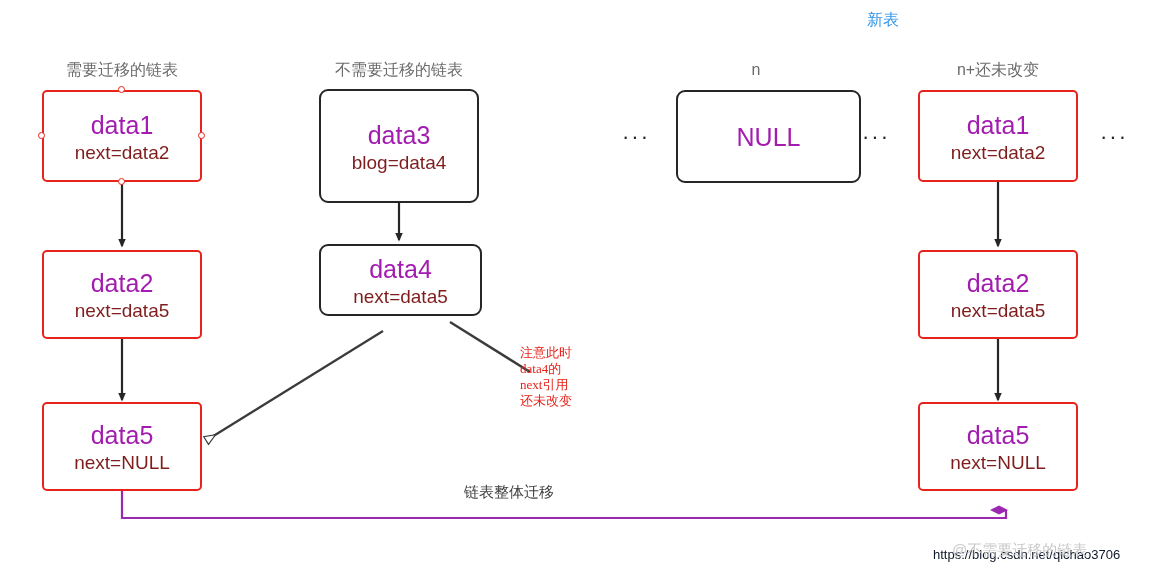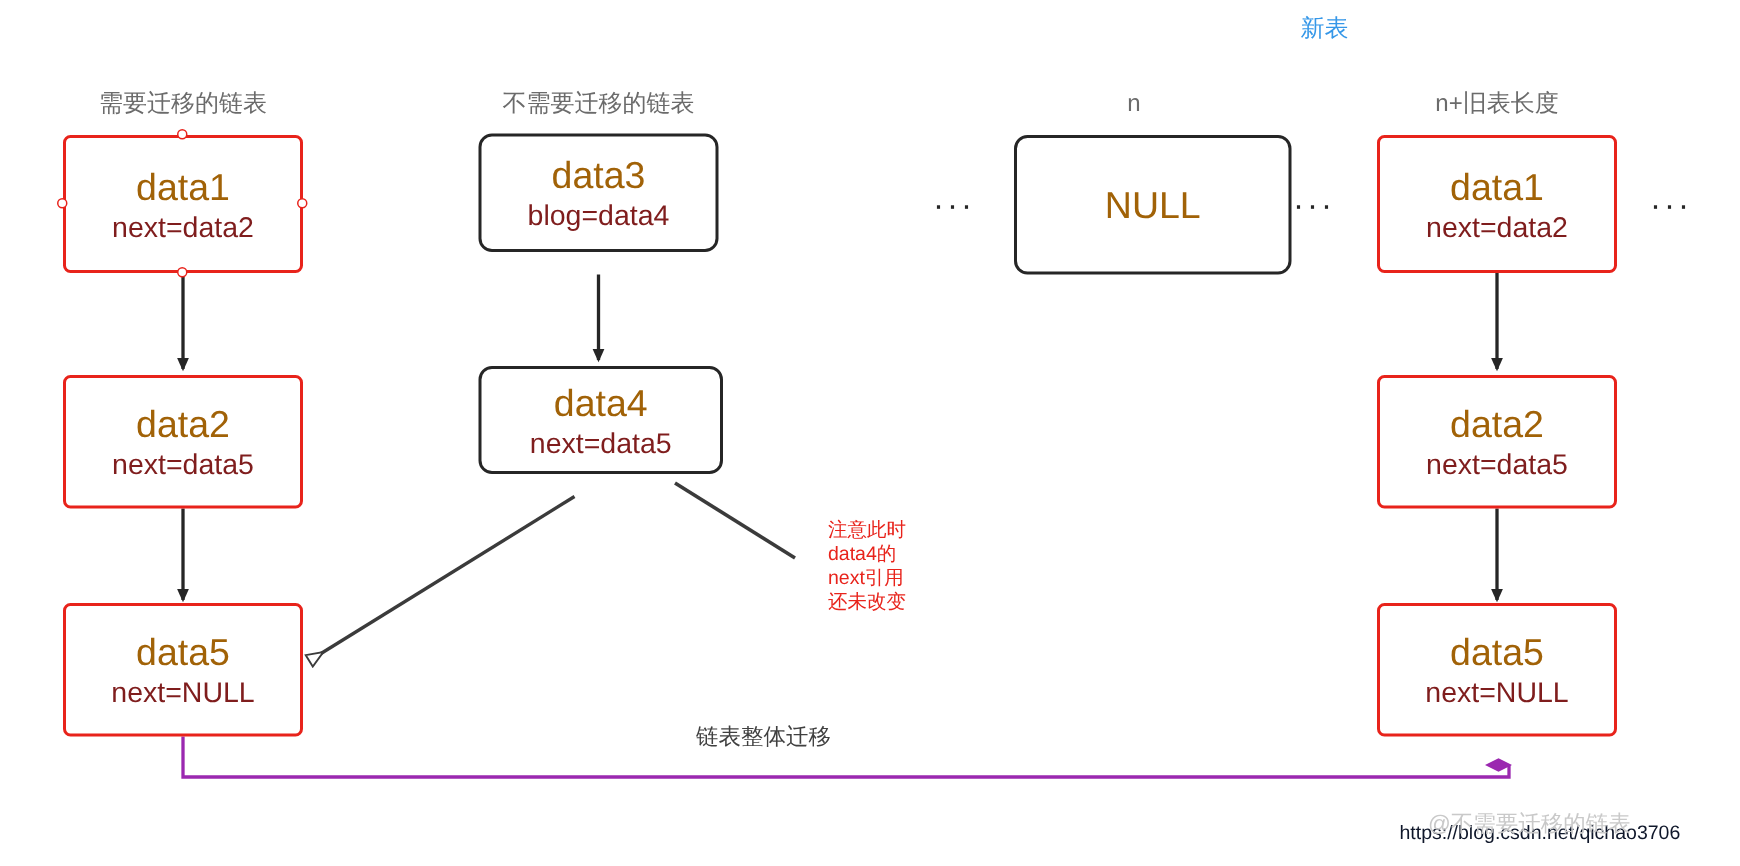--- a/index.html
+++ b/index.html
@@ -34,21 +34,21 @@
   }
   .node.red {
     border: 2.5px solid #e8231b;
     border-radius: 5px;
   }
   .node.black {
     border: 2.5px solid #262626;
     border-radius: 9px;
   }
   .node-title {
-    color: #a16207;
+    color: #a21caf;
     font-size: 25px;
     line-height: 30px;
     letter-spacing: 0px;
   }
   .node-sub {
     color: #7f1d1d;
     font-size: 19px;
     line-height: 20px;
     margin-top: 3px;
   }
@@ -148,42 +148,42 @@
     <line x1="998" y1="339" x2="998" y2="400" stroke="#262626" stroke-width="2.2" marker-end="url(#arrowFilled)"></line>
 
     <path d="M122,491 L122,518 L1006,518 L1006,510" fill="none" stroke="#9b28b0" stroke-width="2.2" marker-end="url(#diamondPurple)"></path>
   </svg>
 
   <div class="board-title" style="left:852px; top:10px;margin-left:15px;">新表</div>
 
   <div class="col-label" style="left:313px; top:60px; width:172px;">不需要迁移的链表</div>
   <div class="col-label" style="left:42px; top:60px; width:160px;">需要迁移的链表</div>
   <div class="col-label" style="left:716px; top:60px; width:80px;">n</div>
-  <div class="col-label" style="left:918px; top:60px; width:160px;">n+旧表长度</div>
+  <div class="col-label" style="left:918px; top:60px; width:160px;">n+还未改变</div>
 
   <div class="node red" style="left:42px; top:90px; width:160px; height:92px;">
     <div class="node-title">data1</div>
     <div class="node-sub">next=data2</div>
   </div>
   <div class="handle" style="left:118px; top:86px;"></div>
   <div class="handle" style="left:38px;  top:132px;"></div>
   <div class="handle" style="left:198px; top:132px;"></div>
   <div class="handle" style="left:118px; top:178px;"></div>
 
   <div class="node red" style="left:42px; top:250px; width:160px; height:89px;">
     <div class="node-title">data2</div>
     <div class="node-sub">next=data5</div>
   </div>
 
   <div class="node red" style="left:42px; top:402px; width:160px; height:89px;">
     <div class="node-title">data5</div>
     <div class="node-sub">next=NULL</div>
   </div>
 
-  <div class="node black" style="left:319px; top:89px; width:160px; height:79px;">
+  <div class="node black" style="left:319px; top:89px; width:160px; height:114px;">
     <div class="node-title">data3</div>
     <div class="node-sub">blog=data4</div>
   </div>
 
   <div class="node black" style="left:319px; top:244px; width:163px; height:72px;">
     <div class="node-title">data4</div>
     <div class="node-sub">next=data5</div>
   </div>
 
   <div class="ellipsis" style="left:622px; top:127px;">···</div>
@@ -204,21 +204,21 @@
   <div class="node red" style="left:918px; top:250px; width:160px; height:89px;">
     <div class="node-title">data2</div>
     <div class="node-sub">next=data5</div>
   </div>
 
   <div class="node red" style="left:918px; top:402px; width:160px; height:89px;">
     <div class="node-title">data5</div>
     <div class="node-sub">next=NULL</div>
   </div>
 
-  <div class="note" style="left:552px; top:345px; width:90px;">注意此时
+  <div class="note" style="left:520px; top:345px; width:90px;font-family:Liberation Serif, serif;">注意此时
 data4的
 next引用
 还未改变</div>
 
   <div class="flow-label" style="left:464px; top:482px;">链表整体迁移</div>
 
   <div class="watermark-url" style="left:933px; top:546px;">https://blog.csdn.net/qichao3706</div>
   <div class="watermark" style="left:952px; top:540px;">@不需要迁移的链表</div>
 
 </div>

